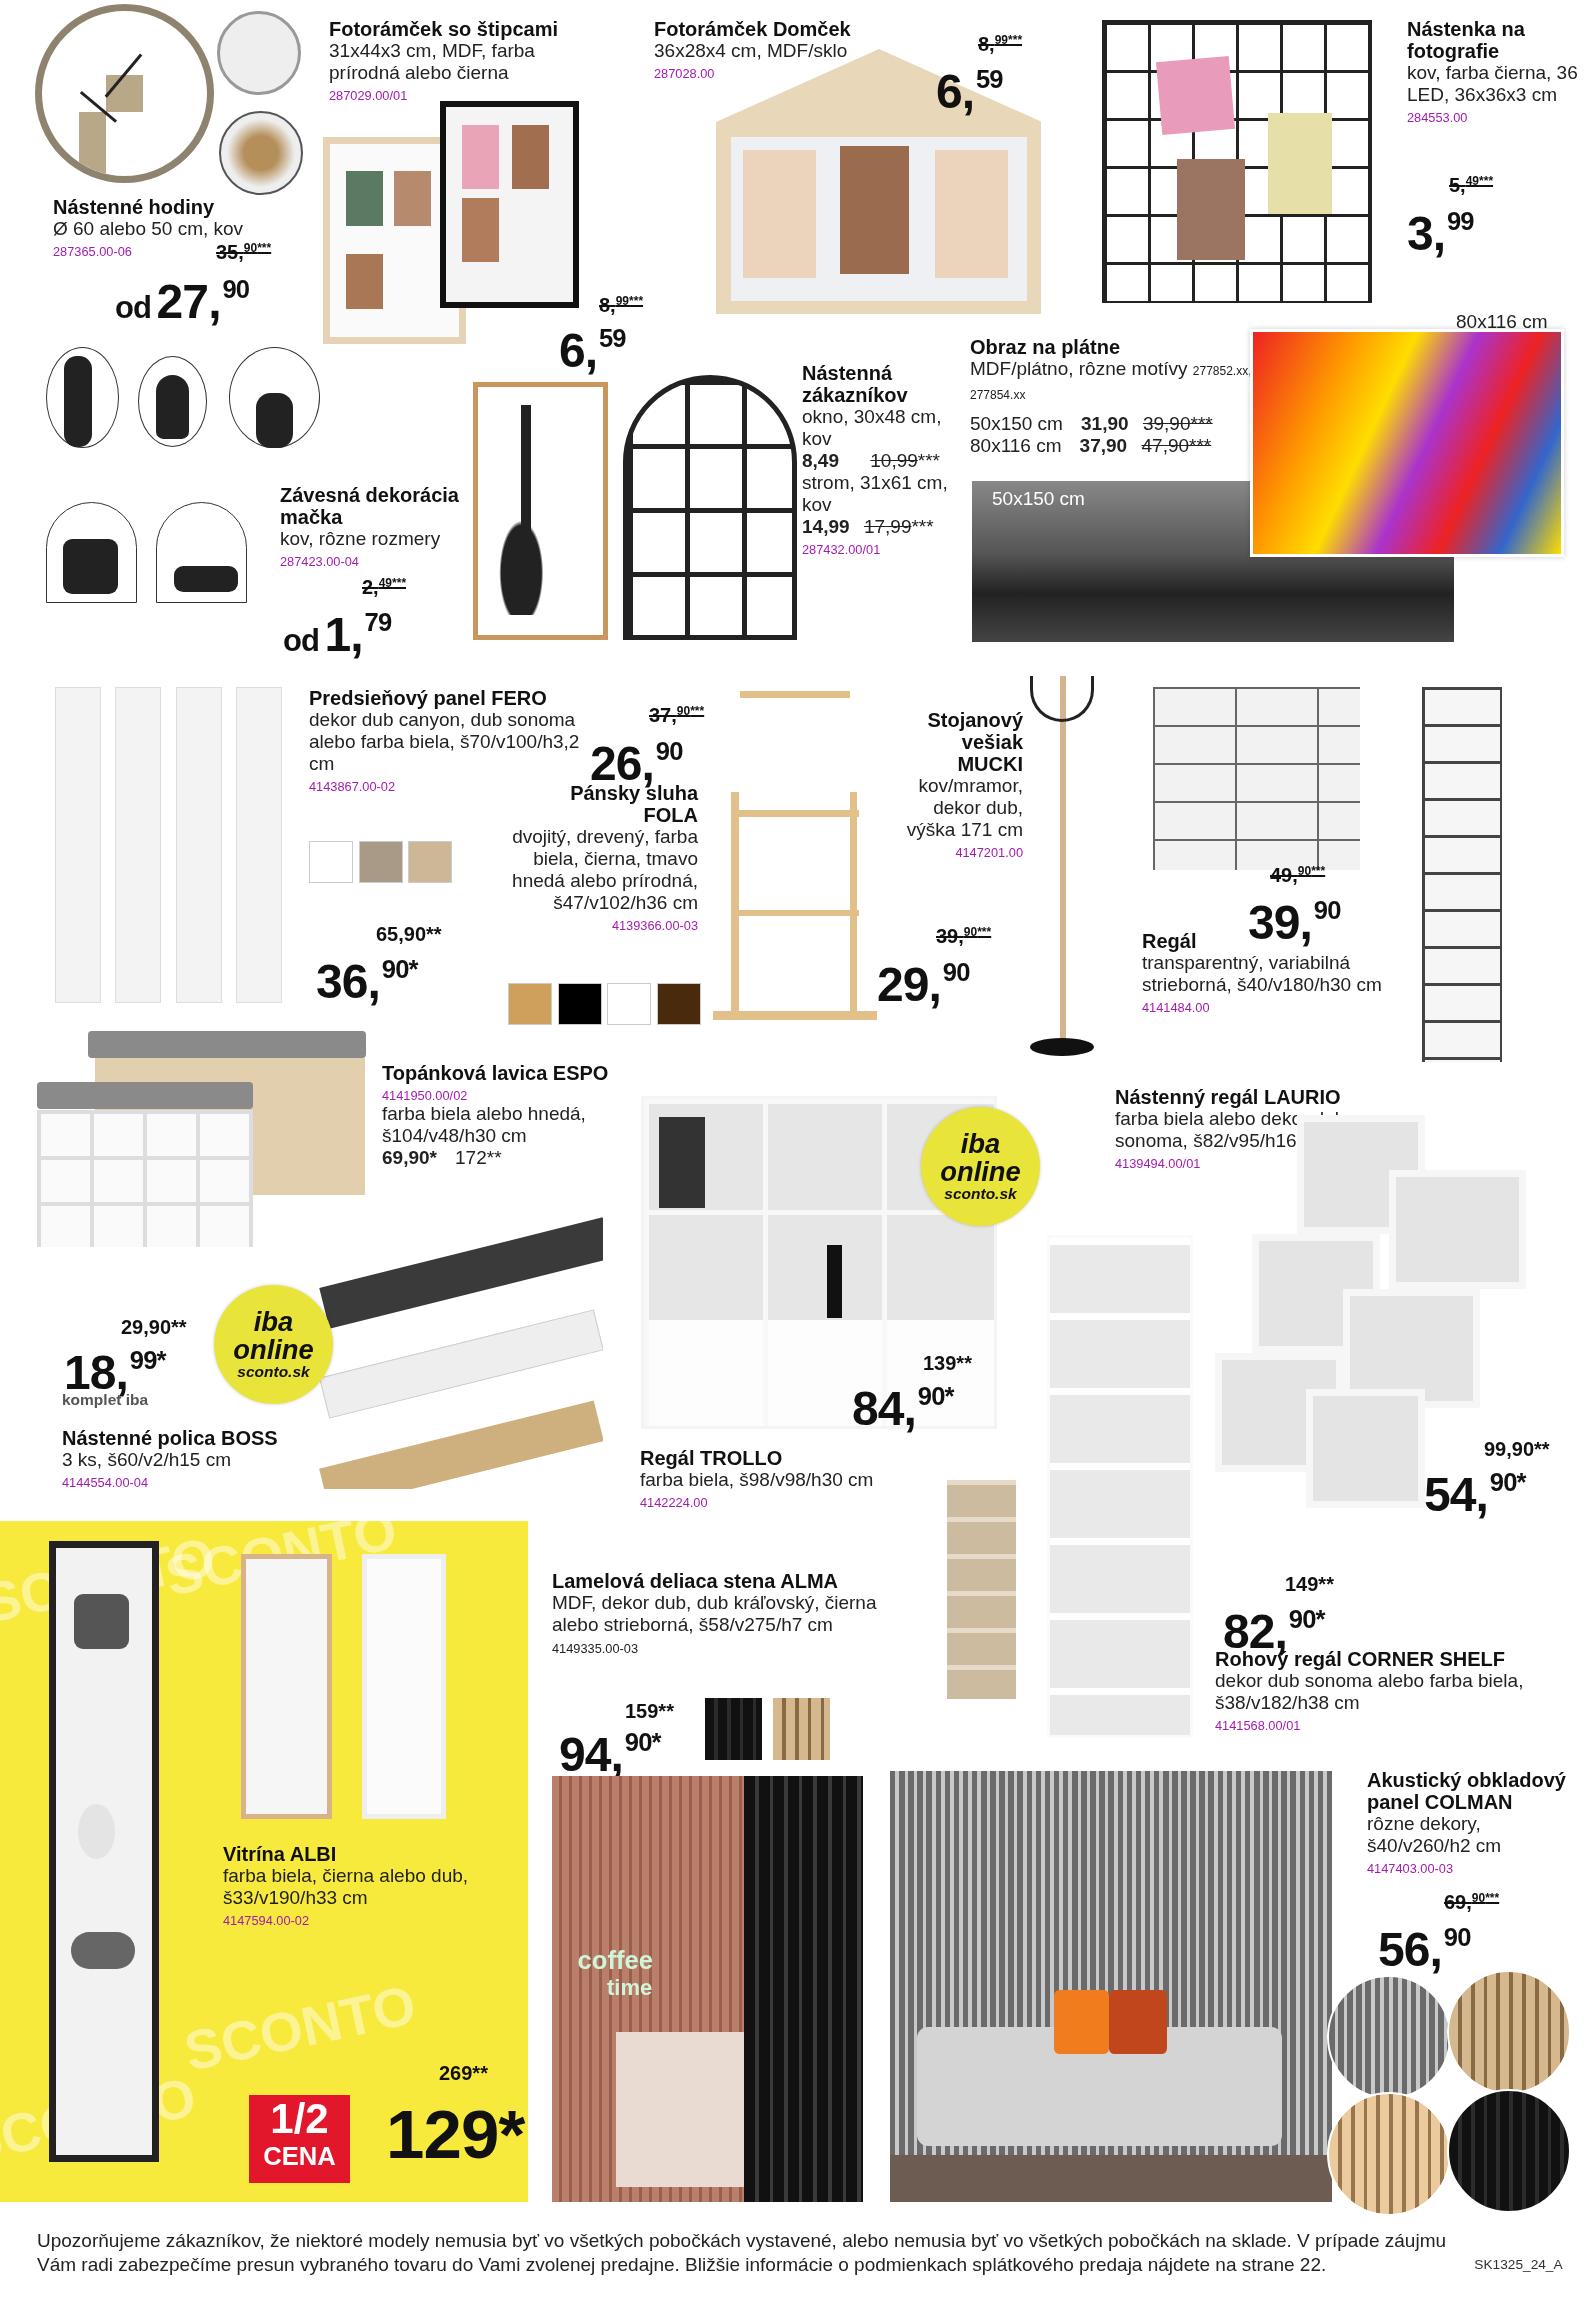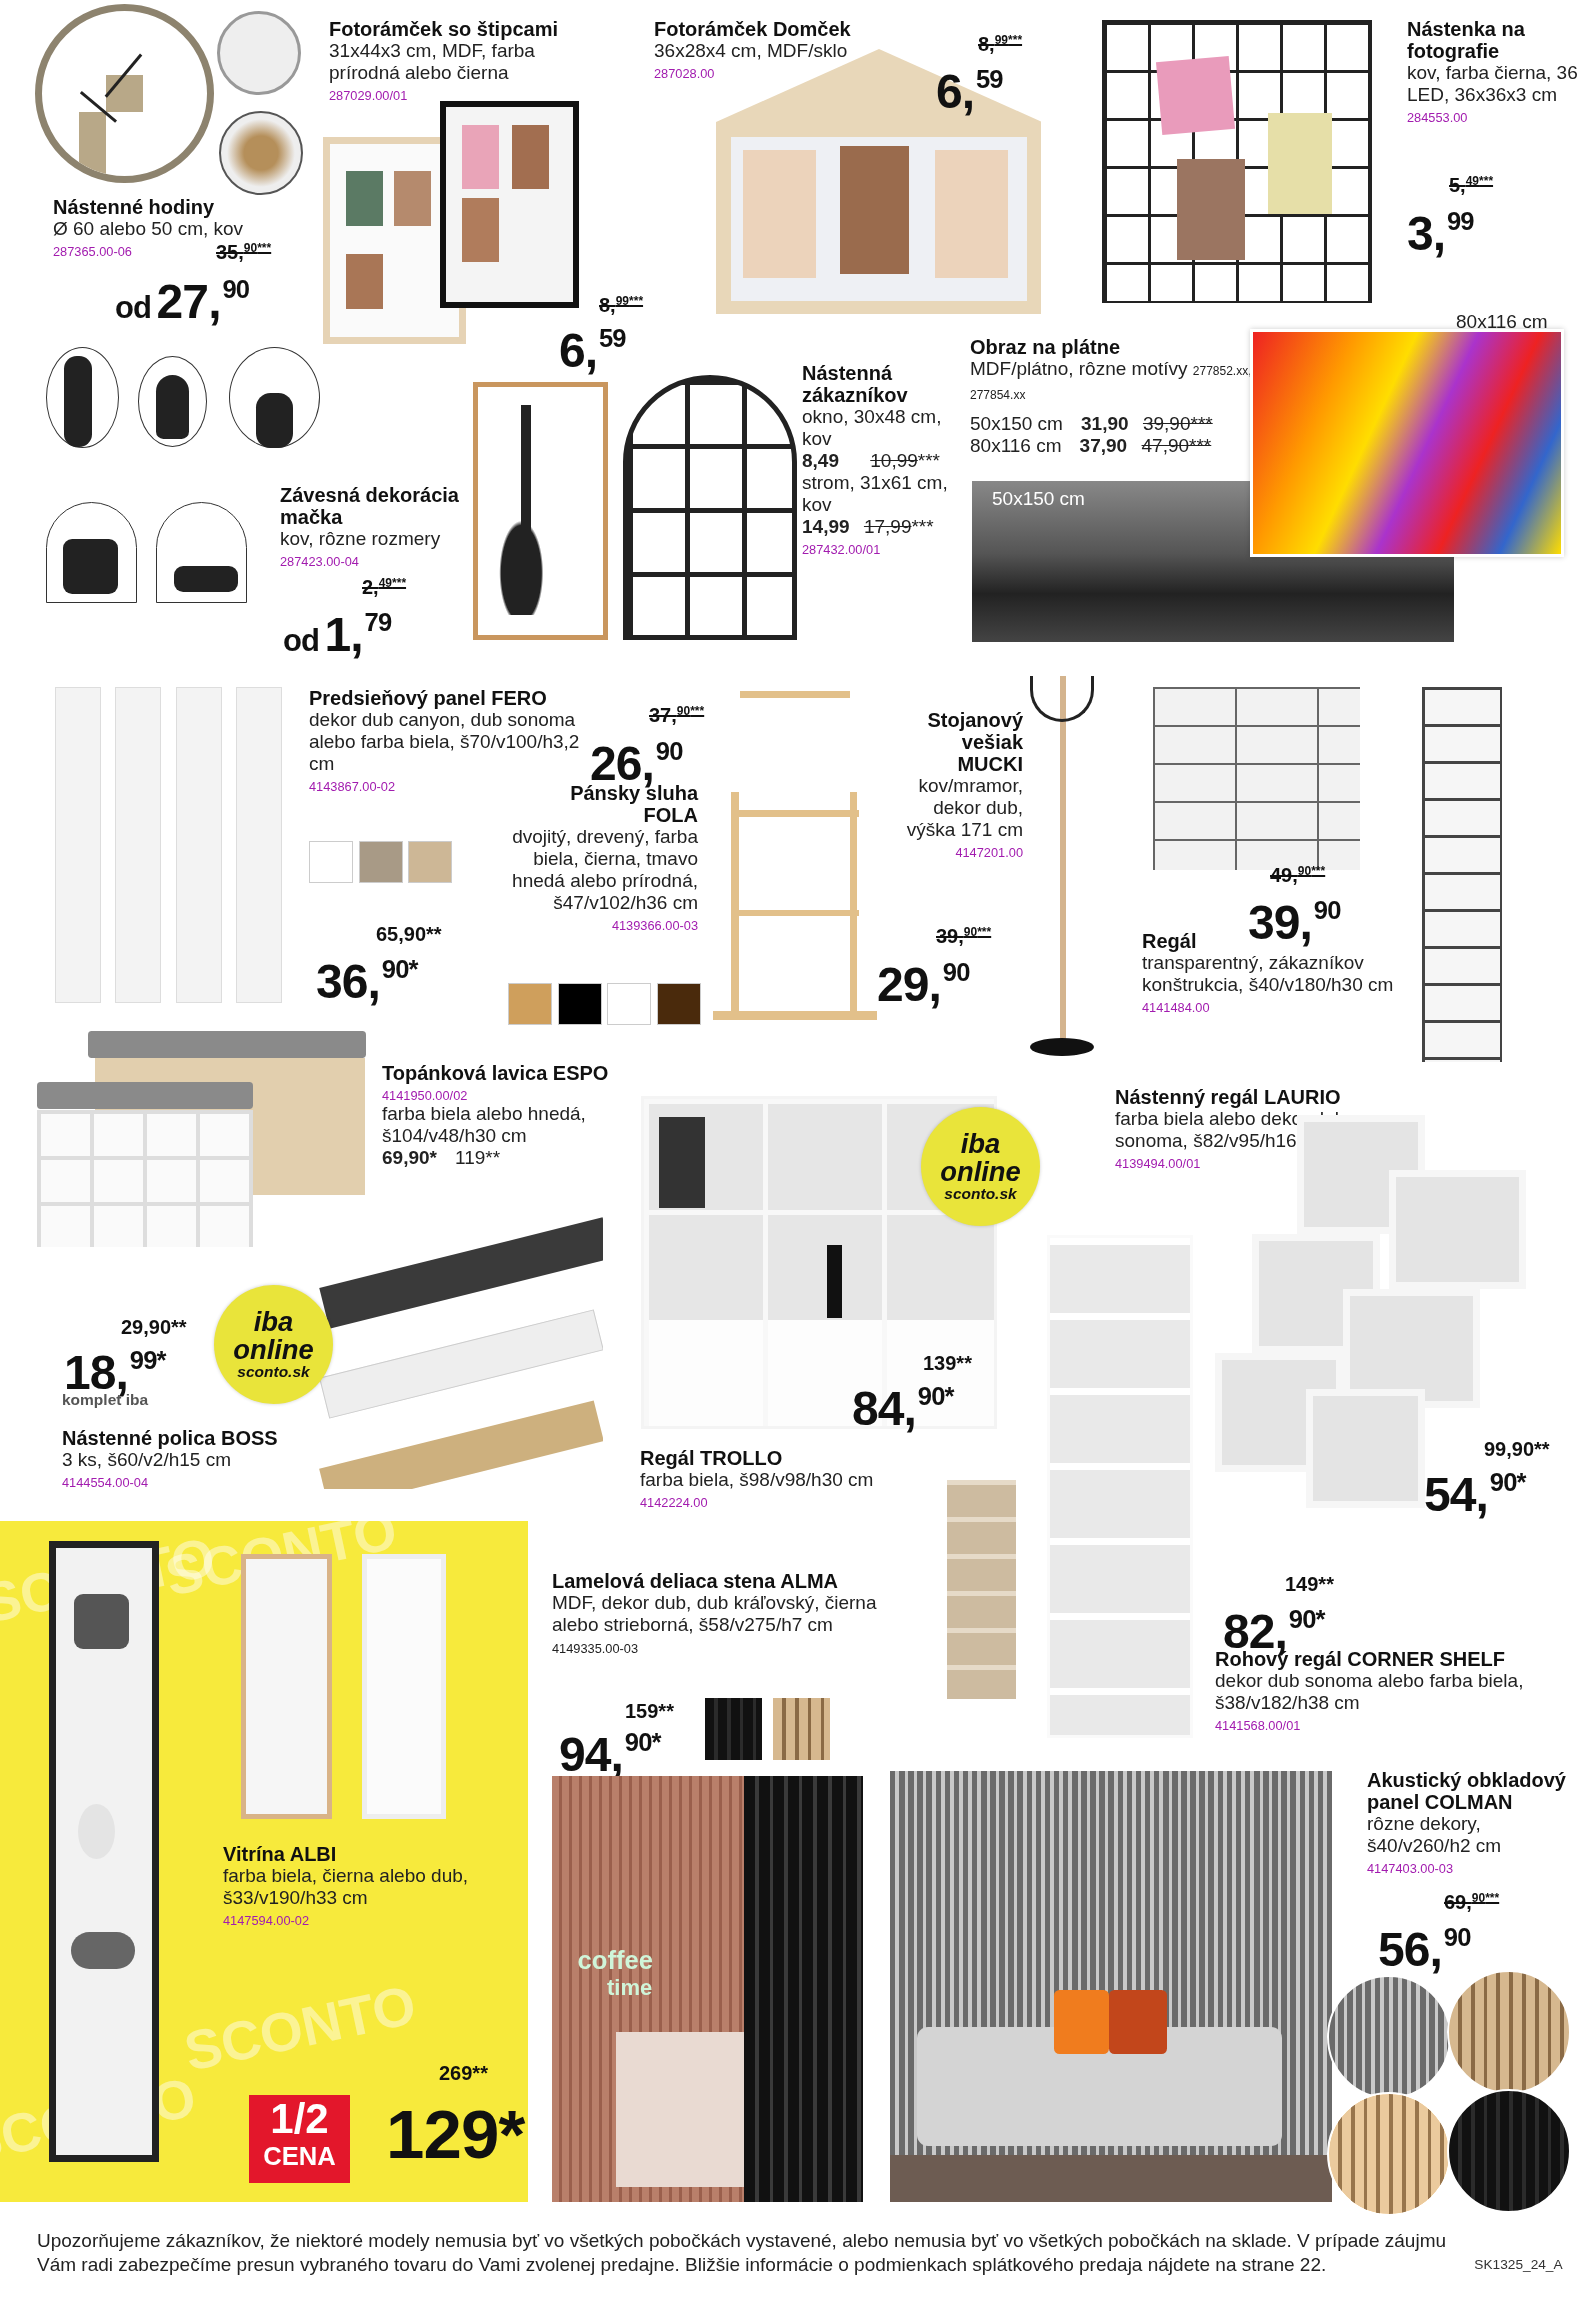--- a/index.html
+++ b/index.html
@@ -222,35 +222,35 @@
 <div class="img" style="left:1153px;top:687px;width:207px;height:183px;background-image:linear-gradient(#666 1.8px, transparent 1.8px),linear-gradient(90deg,#666 1.8px, transparent 1.8px);background-size:82px 38px;background-color:#f2f2f2;"></div>
 <div class="img" style="left:1422px;top:687px;width:80px;height:375px;background-image:linear-gradient(#444 2.7px, transparent 2.7px),linear-gradient(90deg,#444 2.7px, transparent 2.7px);background-size:80px 37px;background-color:#f6f6f6;border-right:2.7px solid #444;"></div>
 <div class="abs old" style="left:1270px;top:864px;">
   <span>49,</span><sup>90</sup><sup>***</sup>
 </div>
 <div class="abs price" style="left:1248px;top:886px;">
   <span>39,</span><sup>90</sup>
 </div>
 <div class="abs" style="left:1142px;top:930px;width:265px;">
   <div class="title">Regál</div>
-  <div class="desc">transparentný, zákazníkov konštrukcia, š40/v180/h30 cm</div>
+  <div class="desc">transparentný, variabilná strieborná, š40/v180/h30 cm</div>
   <div class="code">4141484.00</div>
 </div>
 
 <div class="img" style="left:37px;top:1031px;width:333px;height:219px;">
   <div style="position:absolute;left:51px;top:0;width:278px;height:27.4px;background:#8a8a8a;border-radius:3.7px;"></div>
   <div style="position:absolute;left:58px;top:27.4px;width:270px;height:137px;background:#e2cfae;"></div>
   <div style="position:absolute;left:0;top:51px;width:216px;height:27.4px;background:#8a8a8a;border-radius:3.7px;"></div>
   <div style="position:absolute;left:0;top:79px;width:216px;height:137px;background-image:linear-gradient(#ddd 3.7px, transparent 3.7px),linear-gradient(90deg,#ddd 3.7px, transparent 3.7px);background-size:53px 46px;background-color:#fafafa;"></div>
 </div>
 <div class="abs" style="left:382px;top:1062px;width:256px;">
   <div class="title">Topánková lavica ESPO</div>
   <div class="code">4141950.00/02</div>
   <div class="desc">farba biela alebo hnedá, š104/v48/h30 cm</div>
-  <div class="desc"><b>69,90*</b> <span style="margin-left:12.8px;">119**</span></div>
+  <div class="desc"><b>69,90*</b> <span style="margin-left:12.8px;">172**</span></div>
 </div>
 
 <div class="img" style="left:311px;top:1215px;width:292px;height:274px;">
   <div style="position:absolute;left:9.1px;top:37px;width:292px;height:42px;background:#3a3a3a;transform:rotate(-14deg);"></div>
   <div style="position:absolute;left:9.1px;top:128px;width:283px;height:42px;background:#eee;border:0.9px solid #ccc;transform:rotate(-14deg);"></div>
   <div style="position:absolute;left:9.1px;top:219px;width:283px;height:42px;background:#cdb07e;transform:rotate(-14deg);"></div>
 </div>
 <div class="badge" style="left:214px;top:1285px;">
   <span class="b1">iba</span>
     <span class="b2">online</span>

